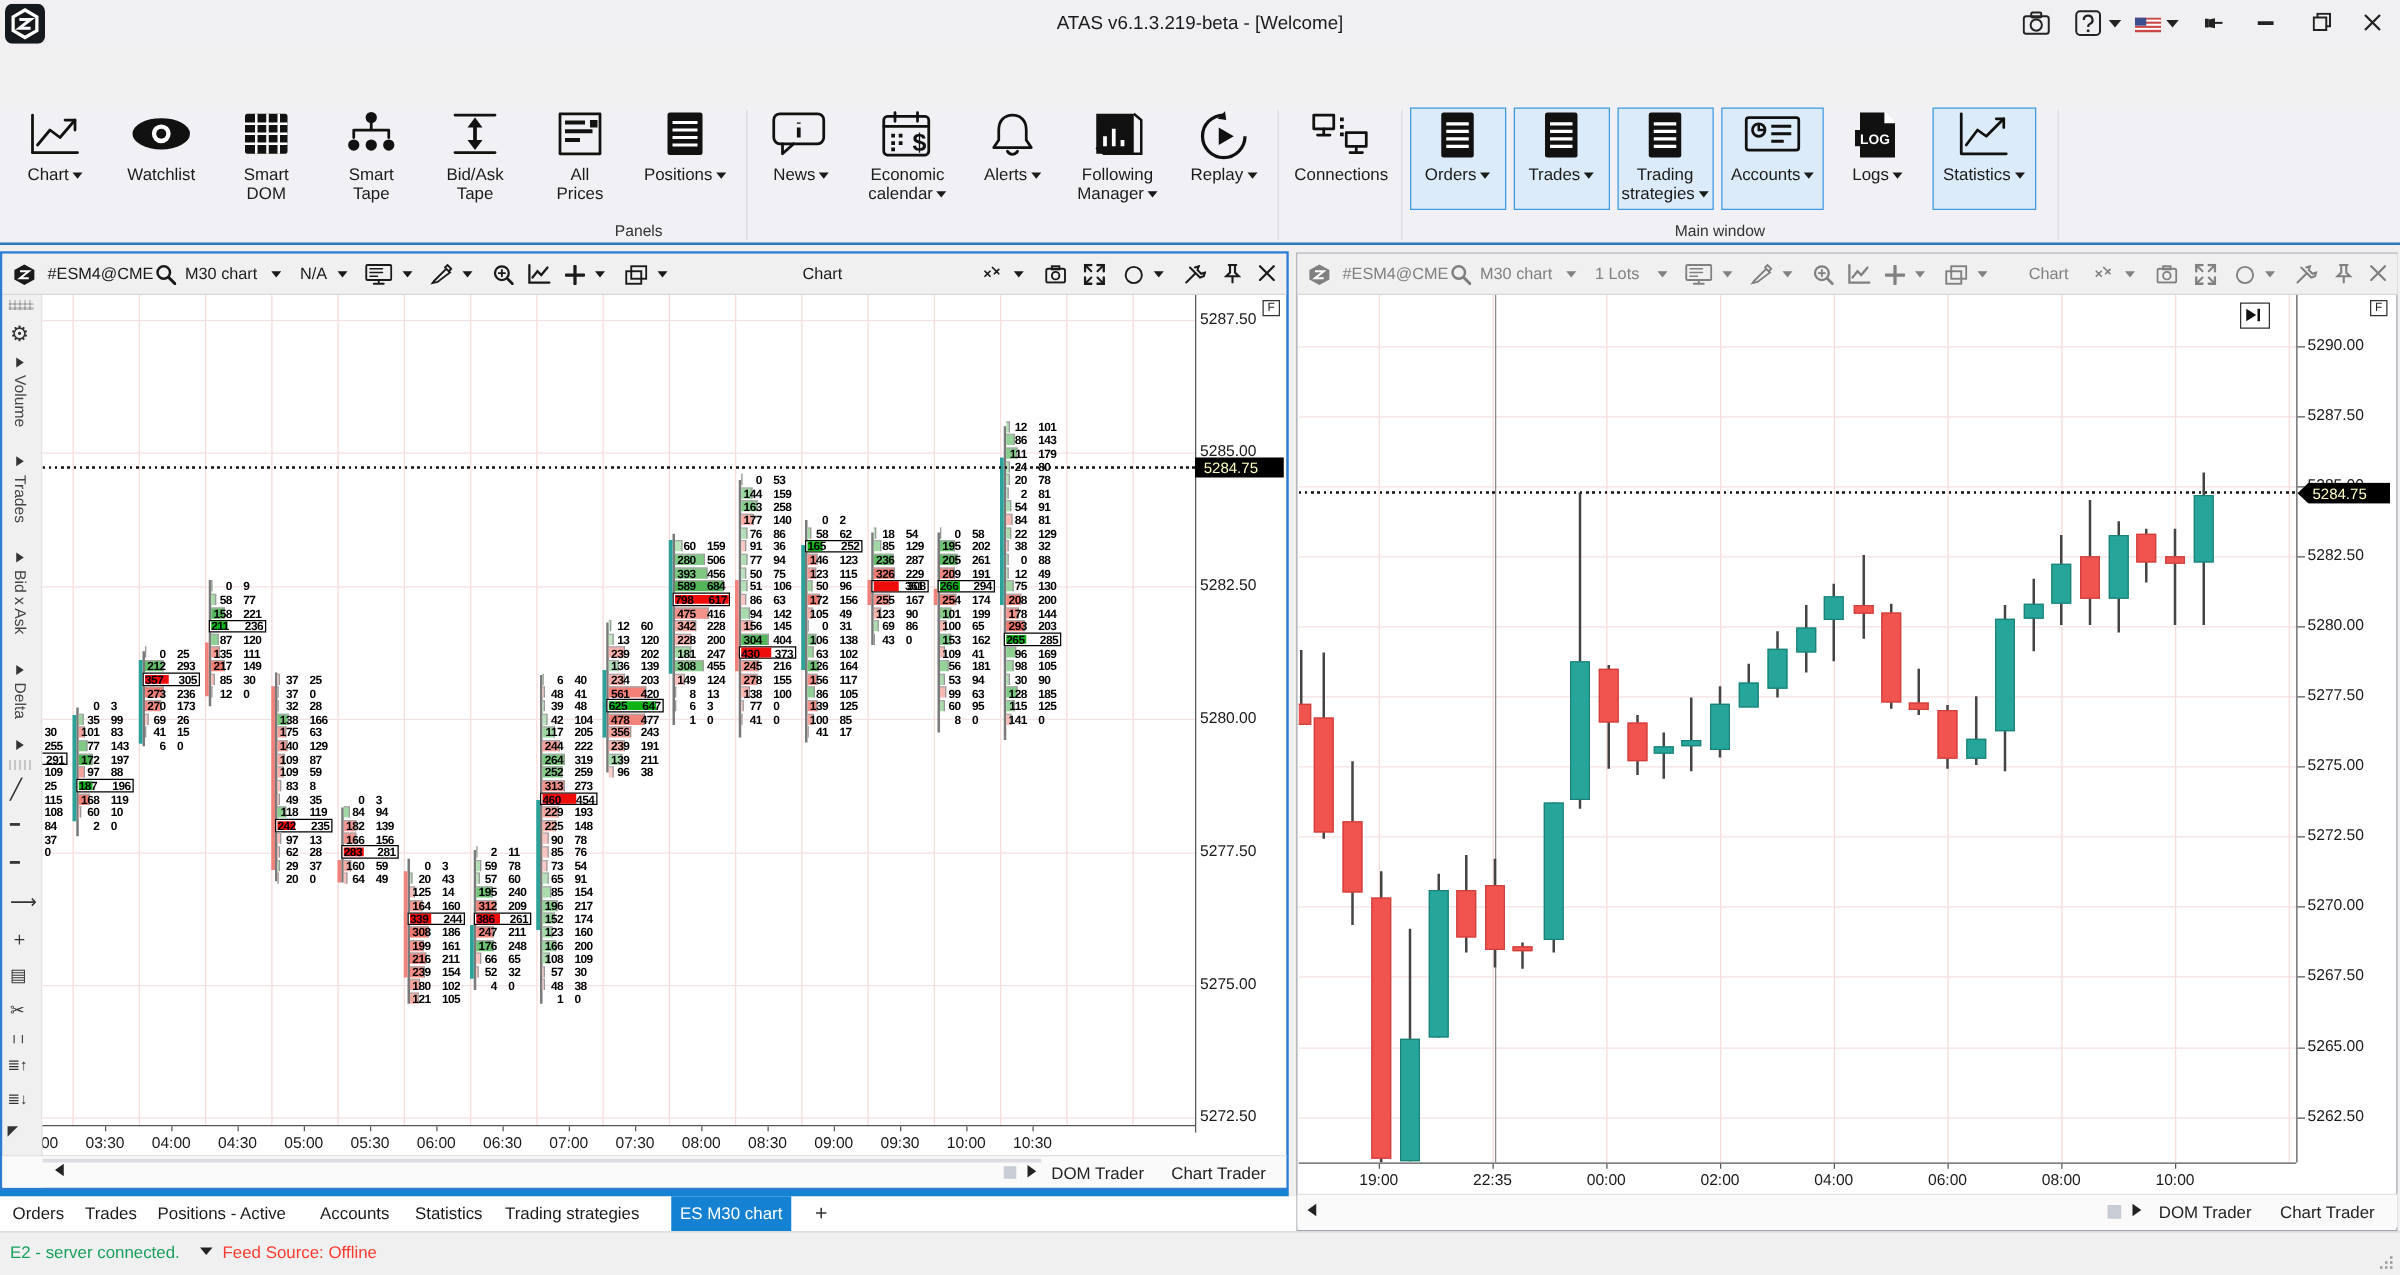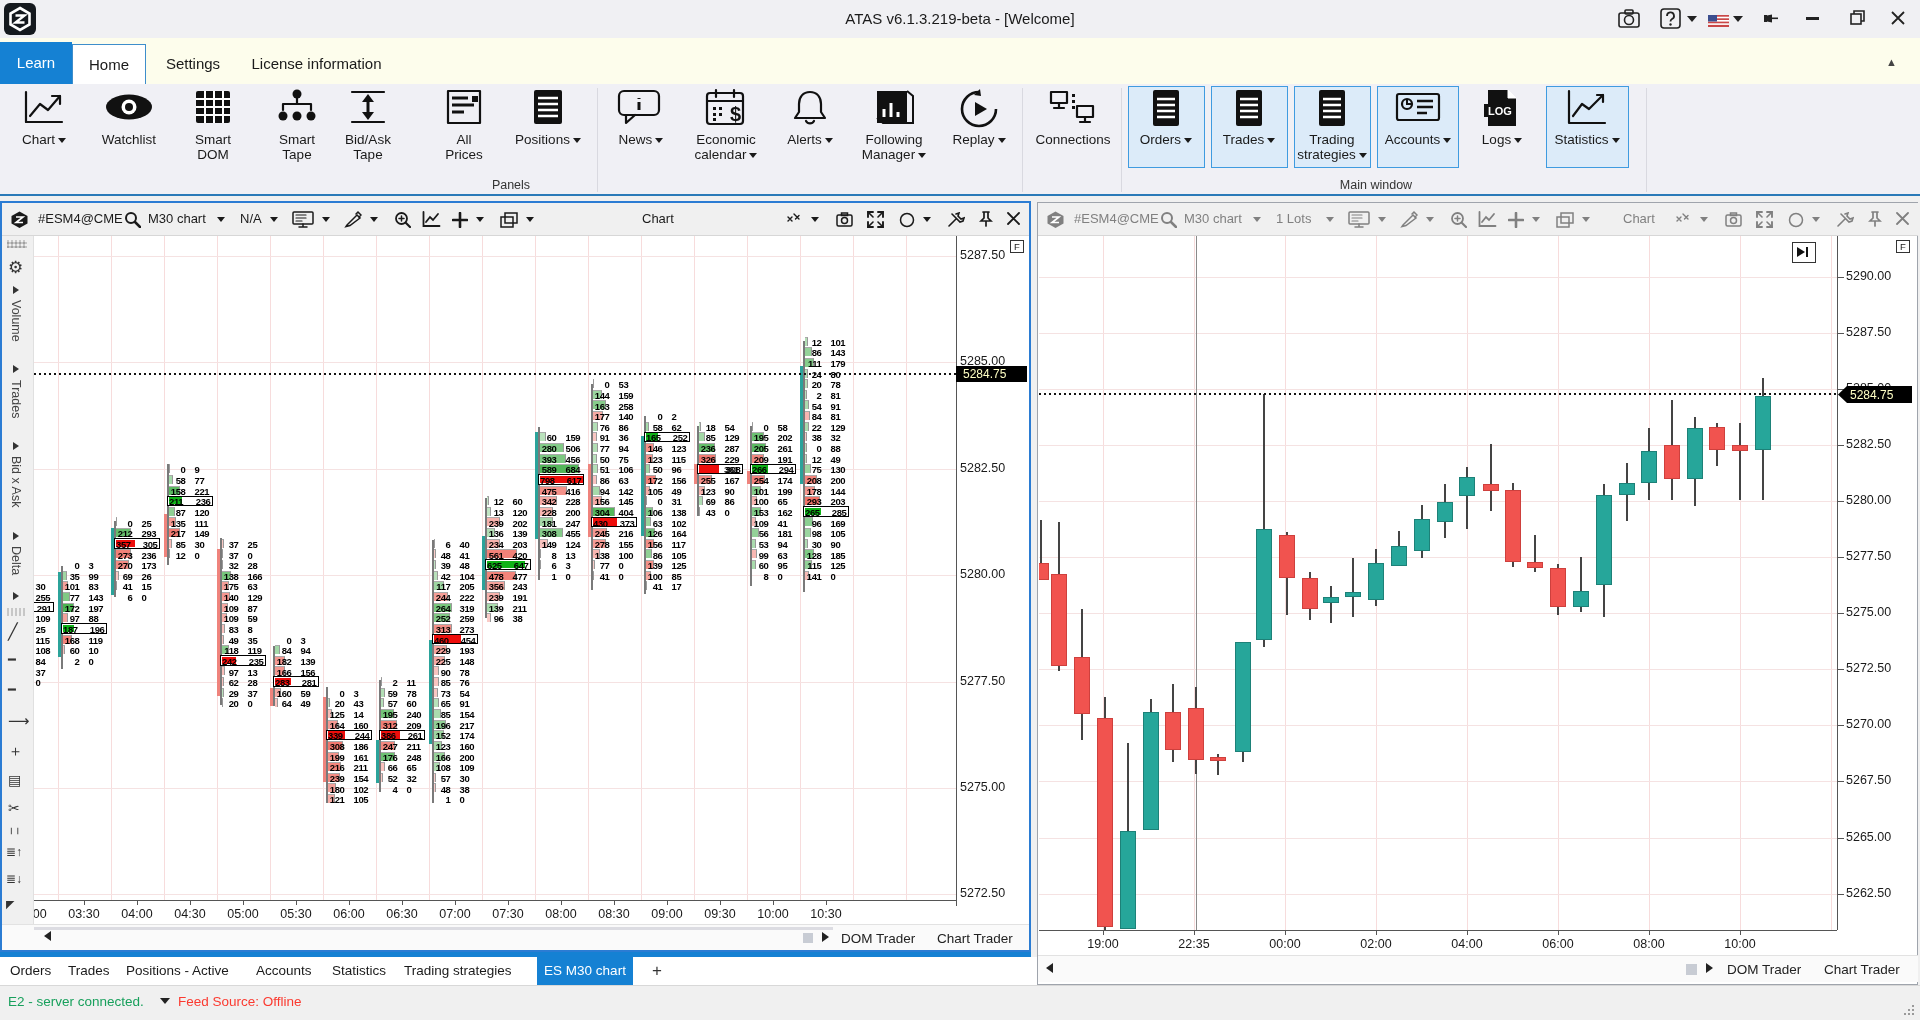--- a/index.html
+++ b/index.html
@@ -94,27 +94,20 @@
           </svg></div>
         <div class="abs" style="left: 1850px; top: 10px;"><svg width="15" height="15" viewBox="0 0 15 15">
             <rect x="1" y="4" width="10" height="10" style="fill:none;stroke:#222;stroke-width:1.6" fill="#f0f0f3"></rect>
             <path d="M4 4 V1 H14 V11 H11" style="fill:none;stroke:#222;stroke-width:1.6"></path>
           </svg></div>
         <div class="abs" style="left: 1891px; top: 11px;"><svg width="14" height="14" viewBox="0 0 14 14">
             <path d="M1 1 L13 13 M13 1 L1 13" style="stroke:#222;stroke-width:1.8"></path>
           </svg></div>
       </div>
   </div>
-  <div id="tabrow">
-    <div class="rtab" id="tab-learn">Learn</div>
-    <div class="rtab" id="tab-home">Home</div>
-    <div class="rtab" style="left:162px;width:62px;">Settings</div>
-    <div class="rtab" style="left:250px;width:133px;">License information</div>
-    <div id="collapse-btn">▲</div>
-  </div>
   <div id="ribbon">
       <div class="ritem" style="left: -1px;">
         <div class="ric"><svg width="44" height="38" viewBox="0 0 44 38">
             <path d="M4 34 L4 4" style="fill:none;stroke:#111;stroke-width:2.2;stroke-linecap:round;stroke-linejoin:round"></path>
             <path d="M4 34 L40 34" style="fill:none;stroke:#111;stroke-width:2.2;stroke-linecap:round;stroke-linejoin:round"></path>
             <path d="M8 28 L18 16 L26 22 L38 8" style="fill:none;stroke:#111;stroke-width:2.2;stroke-linecap:round;stroke-linejoin:round"></path>
             <path d="M30 8 h8 v8" style="fill:none;stroke:#111;stroke-width:2.2;stroke-linecap:round;stroke-linejoin:round"></path>
           </svg></div>
         <div class="rlb">Chart<span class="caret"></span></div>
       </div>
@@ -138,21 +131,21 @@
       <div class="ritem" style="left: 252px;">
         <div class="ric"><svg width="44" height="38" viewBox="0 0 44 38">
             <circle cx="22" cy="6" r="4.5" style="fill:#111;stroke:none"></circle>
             <path d="M22 10 v6 M8 22 v-6 h28 v6" style="fill:none;stroke:#111;stroke-width:2.2;stroke-linecap:round;stroke-linejoin:round"></path>
             <circle cx="8" cy="28" r="4.5" style="fill:#111;stroke:none"></circle>
             <circle cx="22" cy="28" r="4.5" style="fill:#111;stroke:none"></circle>
             <circle cx="36" cy="28" r="4.5" style="fill:#111;stroke:none"></circle>
           </svg></div>
         <div class="rlb">Smart<br>Tape</div>
       </div>
-      <div class="ritem" style="left: 323px; text-align: center;">
+      <div class="ritem" style="left: 335px; text-align: center;">
         <div class="ric"><svg width="44" height="38" viewBox="0 0 44 38">
             <path d="M6 4 h32" style="fill:none;stroke:#111;stroke-width:2.2;stroke-linecap:round;stroke-linejoin:round"></path>
             <path d="M6 34 h32" style="fill:none;stroke:#111;stroke-width:2.2;stroke-linecap:round;stroke-linejoin:round"></path>
             <path d="M22 9 v20" style="fill:none;stroke:#111;stroke-width:3"></path>
             <path d="M22 6 l-6 8 h12 z" style="fill:#111;stroke:none"></path>
             <path d="M22 32 l-6 -8 h12 z" style="fill:#111;stroke:none"></path>
           </svg></div>
         <div class="rlb">Bid/Ask<br>Tape</div>
       </div>
       <div class="ritem" style="left: 419px;">

